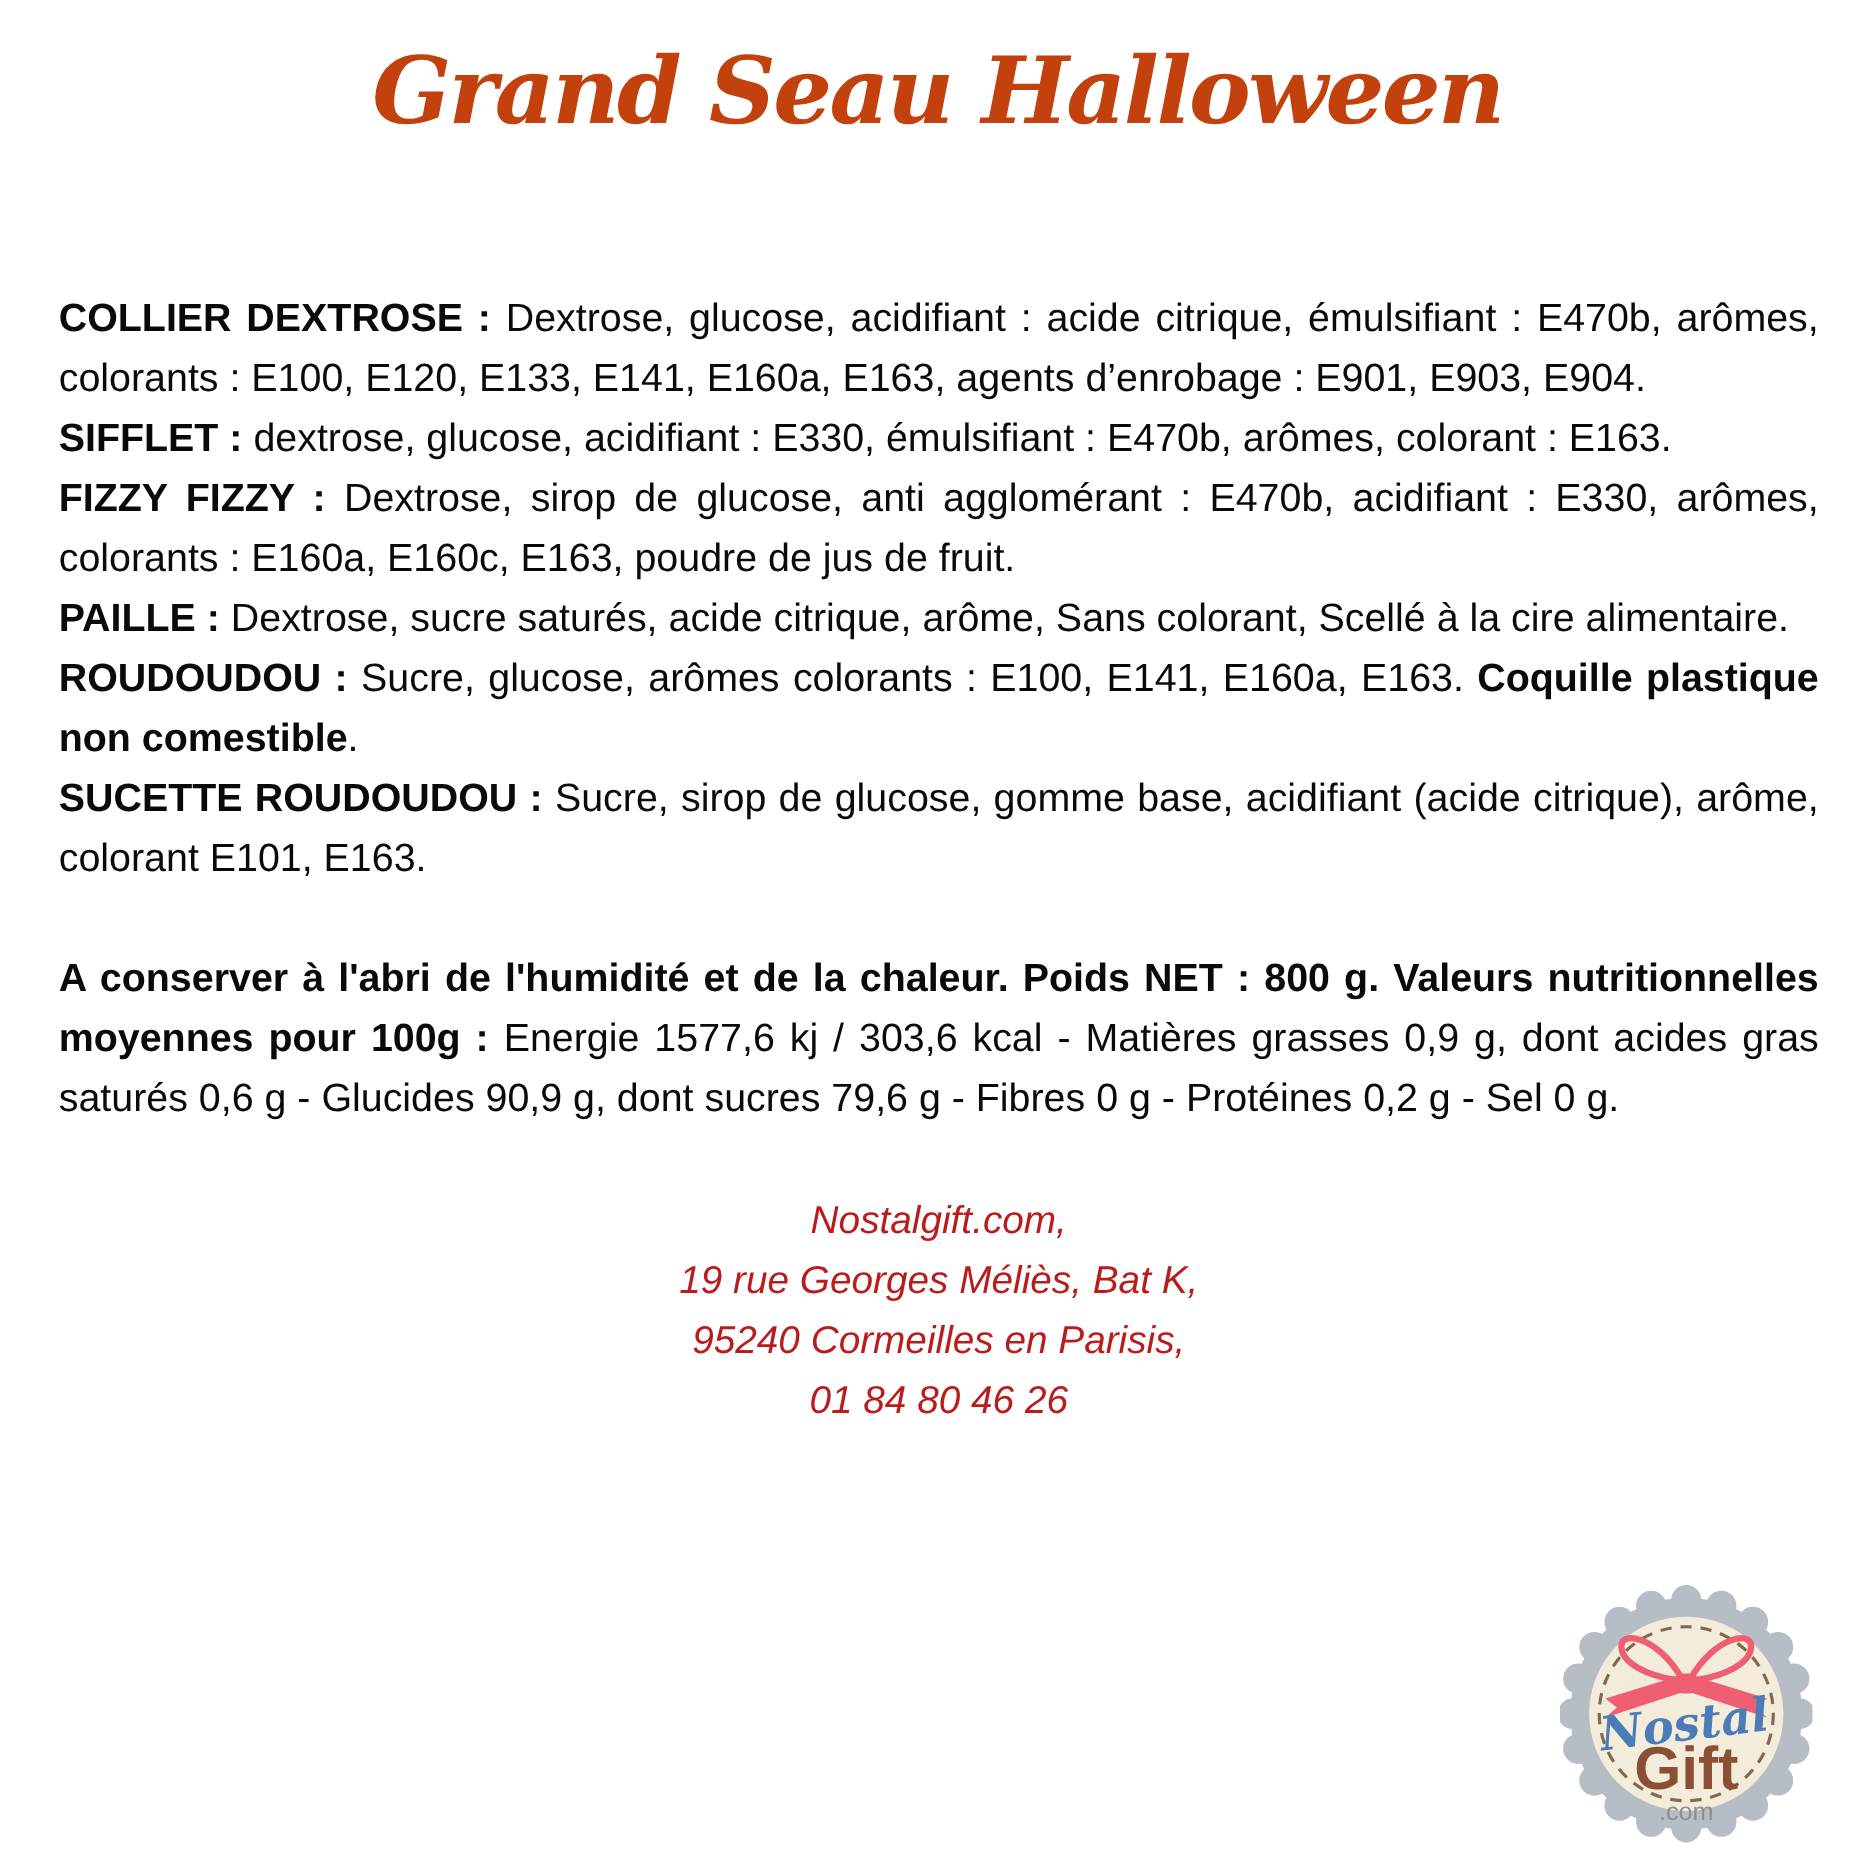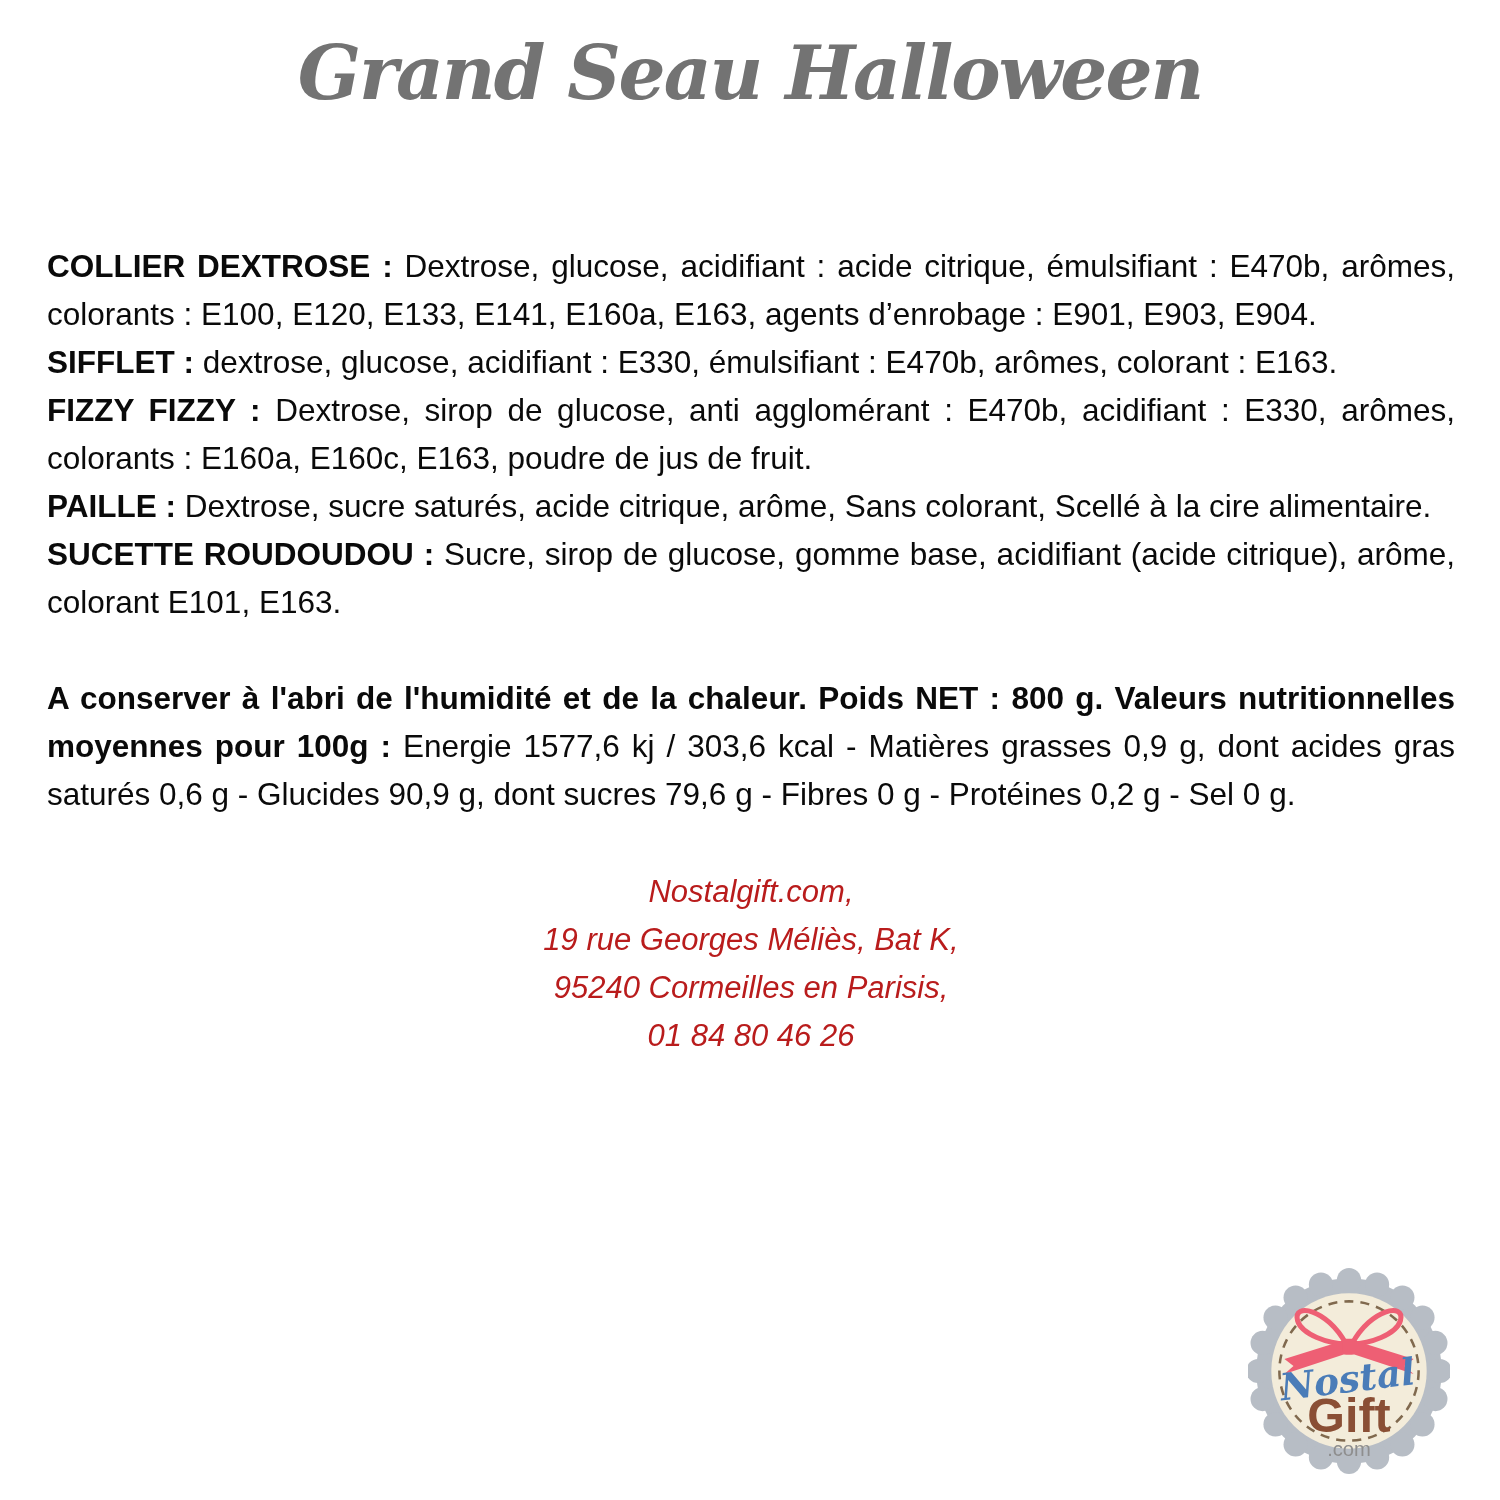--- a/index.html
+++ b/index.html
@@ -14,25 +14,25 @@
   .title{
     position:absolute;
     top:30px;left:0;width:100%;
     margin:0;
     text-align:center;
     font-family:"DejaVu Serif", serif;
     font-style:italic;
     font-weight:800;
     font-size:74px;
     letter-spacing:-2px;
-    color:#737373;
+    color:#c2410c;
   }
   .content{
     position:absolute;
-    left:47px;right:45px;top:230px;margin-top:12px;
+    left:47px;right:45px;top:230px;
   }
   .para{
     margin:0;
     font-size:31.5px;
     line-height:48px;
     text-align:justify;
     color:#0a0a0a;
   }
   .para b{font-weight:bold;}
   .storage{margin-top:48px;}
@@ -60,20 +60,21 @@
   <div class="content">
 
     <p class="para"><b>COLLIER DEXTROSE : </b><span>Dextrose, glucose, acidifiant : acide citrique, émulsifiant : E470b, arômes, colorants : E100, E120, E133, E141, E160a, E163, agents d’enrobage : E901, E903, E904.</span></p>
 
     <p class="para"><b>SIFFLET : </b><span>dextrose, glucose, acidifiant : E330, émulsifiant : E470b, arômes, colorant : E163.</span></p>
 
     <p class="para"><b>FIZZY FIZZY : </b><span>Dextrose, sirop de glucose, anti agglomérant : E470b, acidifiant : E330, arômes, colorants : E160a, E160c, E163, poudre de jus de fruit.</span></p>
 
     <p class="para"><b>PAILLE : </b><span>Dextrose, sucre saturés, acide citrique, arôme, Sans colorant, Scellé à la cire alimentaire.</span></p>
 
+    <p class="para"><b>ROUDOUDOU : </b><span>Sucre, glucose, arômes colorants : E100, E141, E160a, E163. </span><b>Coquille plastique non comestible</b><span>.</span></p>
 
     <p class="para"><b>SUCETTE ROUDOUDOU : </b><span>Sucre, sirop de glucose, gomme base, acidifiant (acide citrique), arôme, colorant E101, E163.</span></p>
 
     <p class="para storage"><b>A conserver à l'abri de l'humidité et de la chaleur.  Poids NET : 800 g. Valeurs nutritionnelles moyennes pour 100g : </b><span>Energie 1577,6 kj / 303,6 kcal - Matières grasses 0,9 g, dont acides gras saturés 0,6 g - Glucides 90,9 g, dont sucres 79,6 g - Fibres 0 g - Protéines 0,2 g - Sel 0 g.</span></p>
 
     <div class="address">
       <div>Nostalgift.com,</div>
       <div>19 rue Georges Méliès, Bat K,</div>
       <div>95240 Cormeilles en Parisis,</div>
       <div>01 84 80 46 26</div>

